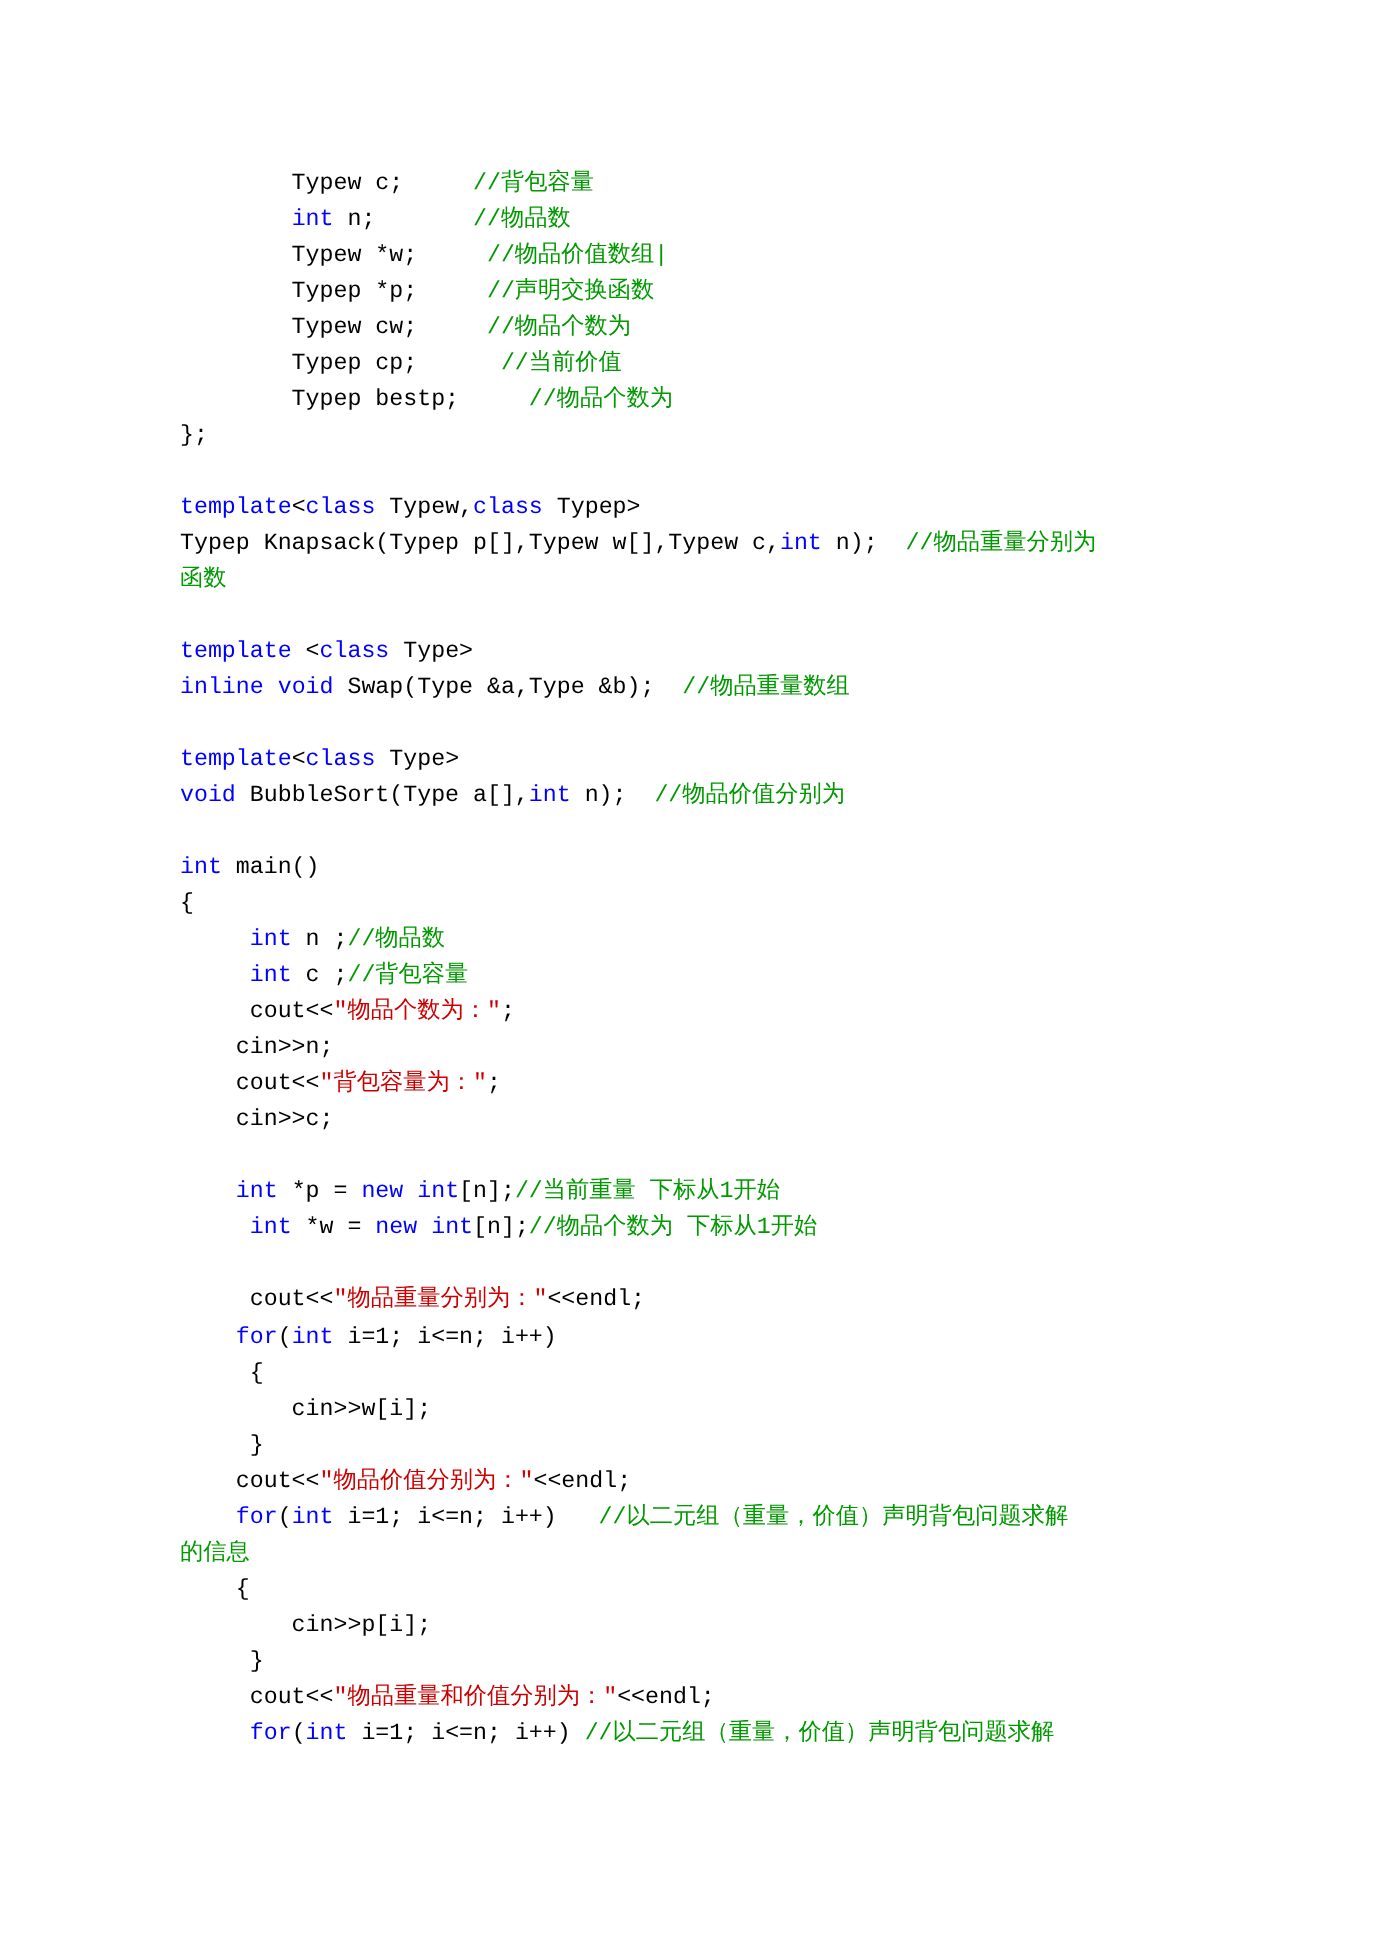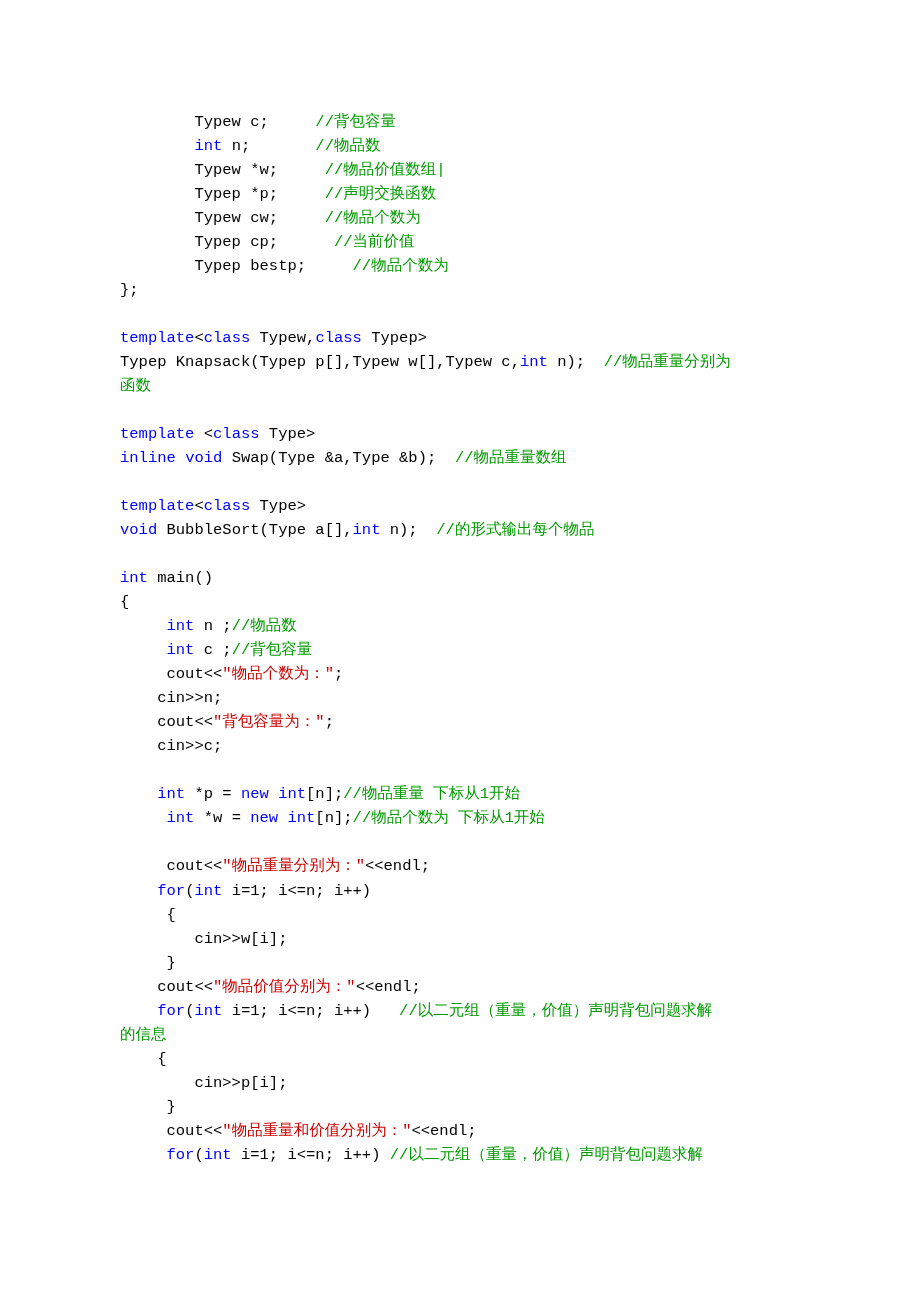--- a/index.html
+++ b/index.html
@@ -40,32 +40,32 @@
 };
 
 <span class="kw">template</span>&lt;<span class="kw">class</span> Typew,<span class="kw">class</span> Typep&gt;
 Typep Knapsack(Typep p[],Typew w[],Typew c,<span class="kw">int</span> n);  <span class="cm">//物品重量分别为</span>
 <span class="cm">函数</span>
 
 <span class="kw">template</span> &lt;<span class="kw">class</span> Type&gt;
 <span class="kw">inline</span> <span class="kw">void</span> Swap(Type &amp;a,Type &amp;b);  <span class="cm">//物品重量数组</span>
 
 <span class="kw">template</span>&lt;<span class="kw">class</span> Type&gt;
-<span class="kw">void</span> BubbleSort(Type a[],<span class="kw">int</span> n);  <span class="cm">//的形式输出每个物品</span>
+<span class="kw">void</span> BubbleSort(Type a[],<span class="kw">int</span> n);  <span class="cm">//物品价值分别为</span>
 
 <span class="kw">int</span> main()
 {
      <span class="kw">int</span> n ;<span class="cm">//物品数</span>
      <span class="kw">int</span> c ;<span class="cm">//背包容量</span>
      cout&lt;&lt;<span class="str">"物品个数为："</span>;
     cin&gt;&gt;n;
     cout&lt;&lt;<span class="str">"背包容量为："</span>;
     cin&gt;&gt;c;
 
-    <span class="kw">int</span> *p = <span class="kw">new</span> <span class="kw">int</span>[n];<span class="cm">//物品重量 下标从1开始</span>
+    <span class="kw">int</span> *p = <span class="kw">new</span> <span class="kw">int</span>[n];<span class="cm">//当前重量 下标从1开始</span>
      <span class="kw">int</span> *w = <span class="kw">new</span> <span class="kw">int</span>[n];<span class="cm">//物品个数为 下标从1开始</span>
 
      cout&lt;&lt;<span class="str">"物品重量分别为："</span>&lt;&lt;endl;
     <span class="kw">for</span>(<span class="kw">int</span> i=1; i&lt;=n; i++)
      {
         cin&gt;&gt;w[i];
      }
     cout&lt;&lt;<span class="str">"物品价值分别为："</span>&lt;&lt;endl;
     <span class="kw">for</span>(<span class="kw">int</span> i=1; i&lt;=n; i++)   <span class="cm">//以二元组（重量，价值）声明背包问题求解</span>
 <span class="cm">的信息</span>

